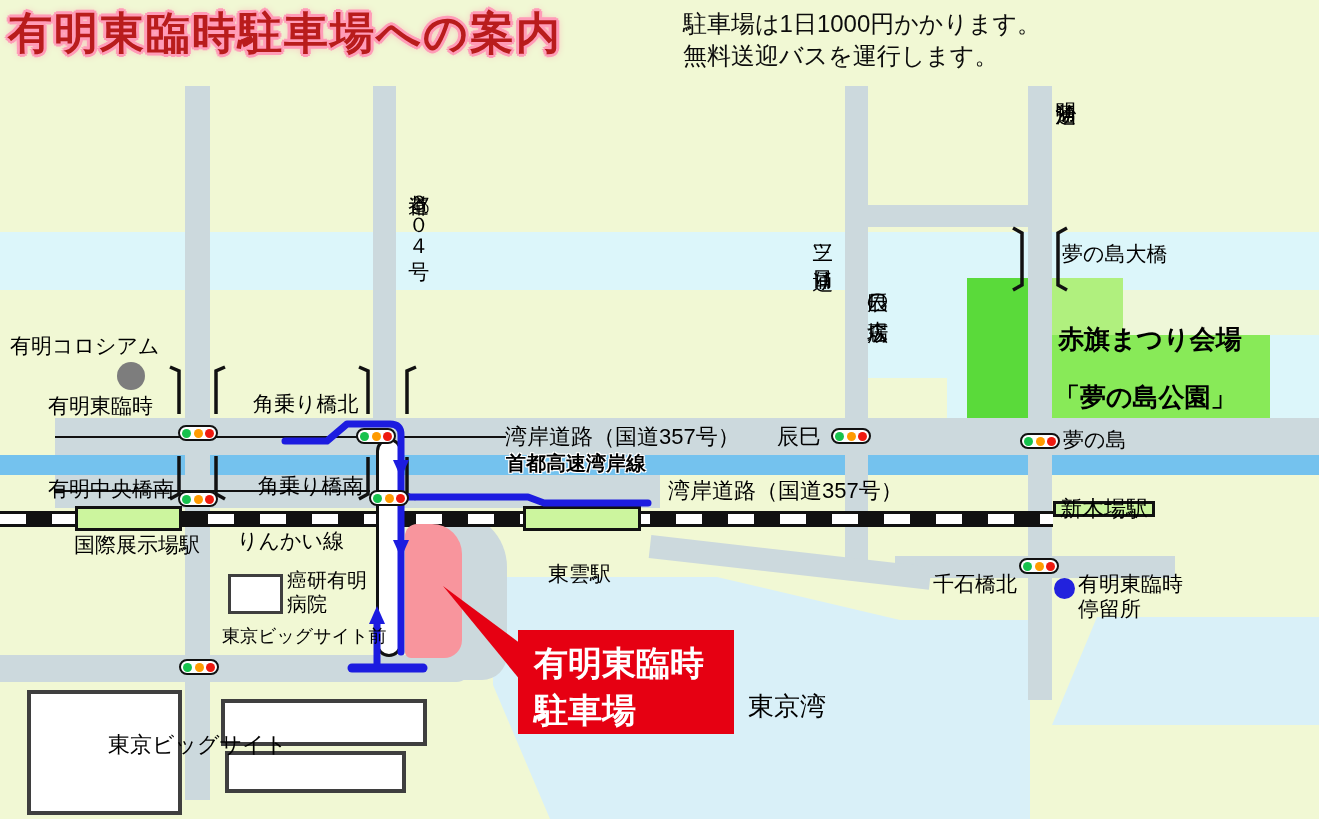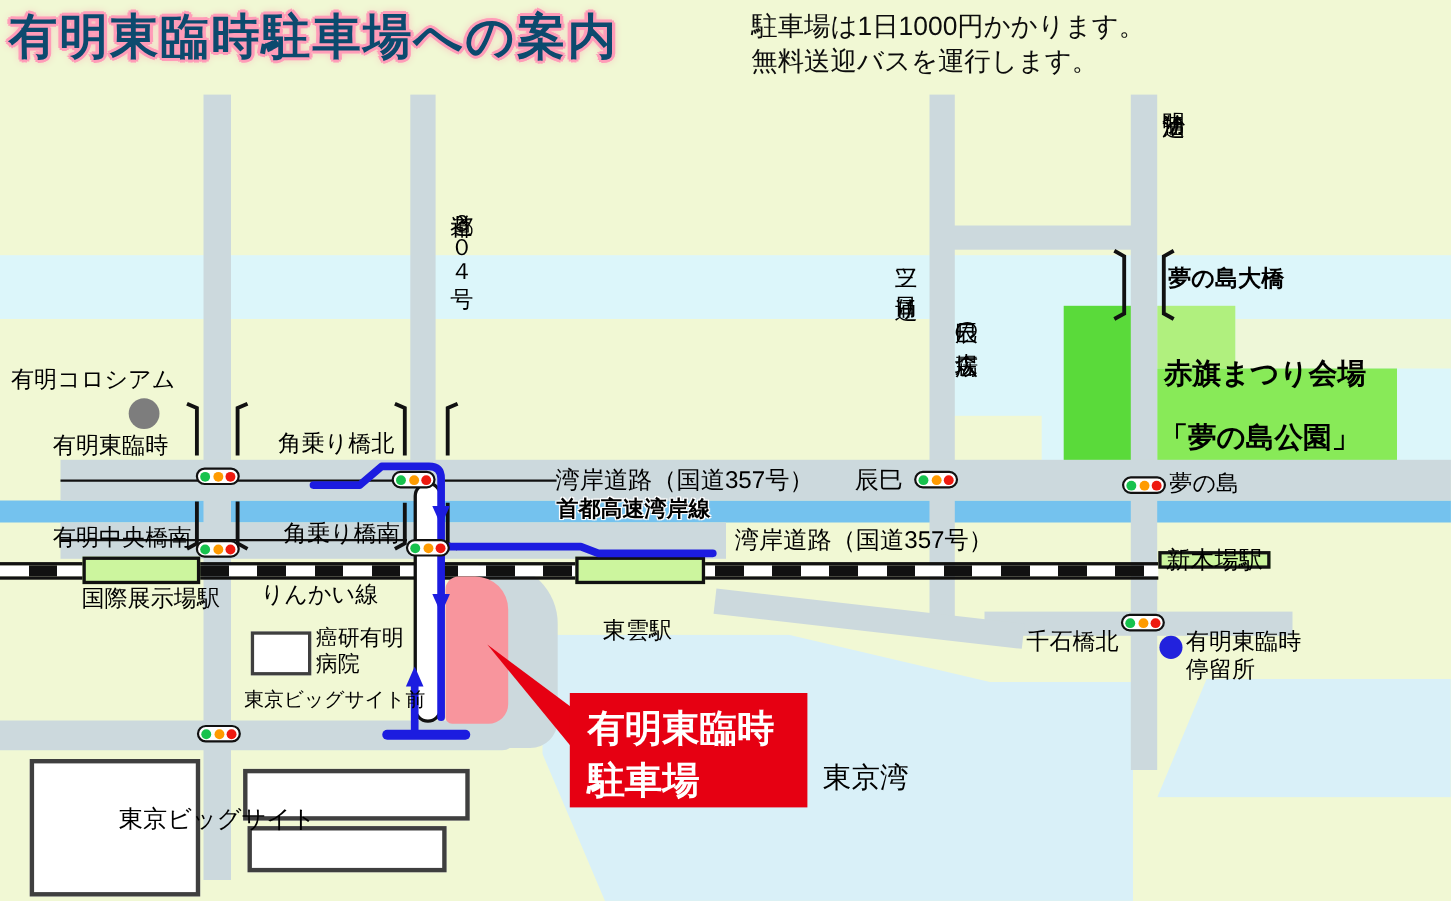--- a/index.html
+++ b/index.html
@@ -11,21 +11,21 @@
   .lbl{position:absolute;font-size:21px;color:#000;white-space:pre-line;line-height:1.18;z-index:8;}
   .vert{writing-mode:vertical-rl;text-orientation:upright;letter-spacing:1px;}
   .bold{font-weight:bold;}
   .tl{position:absolute;width:40px;height:16px;background:#fff;border:2px solid #111;
       border-radius:9px;display:flex;align-items:center;justify-content:space-between;
       padding:0 2px;z-index:8;box-sizing:border-box;}
   .tl i{width:9px;height:9px;border-radius:50%;display:block;}
   .tl .g{background:#17c24d}.tl .o{background:#ff9b00}.tl .r{background:#ee1a10}
   .stationbox{position:absolute;background:#ccf59e;border:3px solid #111;z-index:6;box-sizing:border-box;}
   .bldg{position:absolute;background:#fff;border:4px solid #3f3f3f;z-index:6;box-sizing:border-box;}
-  #title{position:absolute;left:8px;top:4px;font-size:44px;font-weight:bold;color:#0c4a6e;
+  #title{position:absolute;left:8px;top:4px;font-size:44px;font-weight:bold;color:#b91c1c;
          letter-spacing:2px;z-index:10;
          text-shadow:-3px 0 0 #ff9cb8,3px 0 0 #ff9cb8,0 -3px 0 #ff9cb8,0 3px 0 #ff9cb8,
          -2px -2px 0 #ff9cb8,2px 2px 0 #ff9cb8,-2px 2px 0 #ff9cb8,2px -2px 0 #ff9cb8,0 0 9px #ff8fae;}
   .note{position:absolute;left:683px;font-size:24px;color:#0c0c0c;z-index:10;}
   #shuto{font-size:20px;font-weight:bold;z-index:8;
          text-shadow:0 0 2px #fff,0 0 2px #fff,1px 1px 0 #fff,-1px -1px 0 #fff,1px -1px 0 #fff,-1px 1px 0 #fff;}
   #redbox{position:absolute;left:518px;top:630px;width:216px;height:104px;background:#e60012;
           z-index:9;color:#fff;font-size:34px;font-weight:bold;line-height:1.38;
           padding:10px 0 0 16px;box-sizing:border-box;white-space:pre-line;}
   svg.overlay{position:absolute;left:0;top:0;z-index:7;pointer-events:none;}
@@ -175,21 +175,21 @@
   <div class="lbl" style="left:237px;top:529px;">りんかい線</div>
   <div class="lbl" style="left:43px;top:533px;margin-left:31px;">国際展示場駅</div>
   <div class="lbl" style="left:548px;top:534px;margin-top:28px;">東雲駅</div>
   <div class="lbl" style="left:287px;top:569px;font-size:20px;">癌研有明
 病院</div>
   <div class="lbl" style="left:222px;top:626px;font-size:18px;">東京ビッグサイト前</div>
   <div class="lbl" style="left:108px;top:732px;font-size:22px;">東京ビッグサイト</div>
   <div class="lbl vert" style="left:810px;top:228px;">三ツ目通り</div>
   <div class="lbl vert" style="left:865px;top:277px;">辰巳の森広場</div>
   <div class="lbl vert" style="left:1053px;top:86px;">明治通り</div>
-  <div class="lbl" style="left:1062px;top:242px;font-weight:bold;">夢の島大橋</div>
+  <div class="lbl" style="left:1062px;top:242px;">夢の島大橋</div>
   <div class="lbl bold" style="left:1058px;top:324px;font-size:26px;">赤旗まつり会場</div>
   <div class="lbl bold" style="left:1054px;top:382px;font-size:26px;">「夢の島公園」</div>
   <div class="lbl" style="left:1063px;top:428px;">夢の島</div>
   <div class="lbl" style="left:933px;top:572px;">千石橋北</div>
   <div class="lbl" style="left:1078px;top:572px;">有明東臨時
 停留所</div>
   <div class="lbl" style="left:748px;top:691px;font-size:26px;">東京湾</div>
 
   <div id="redbox">有明東臨時
 駐車場</div>

